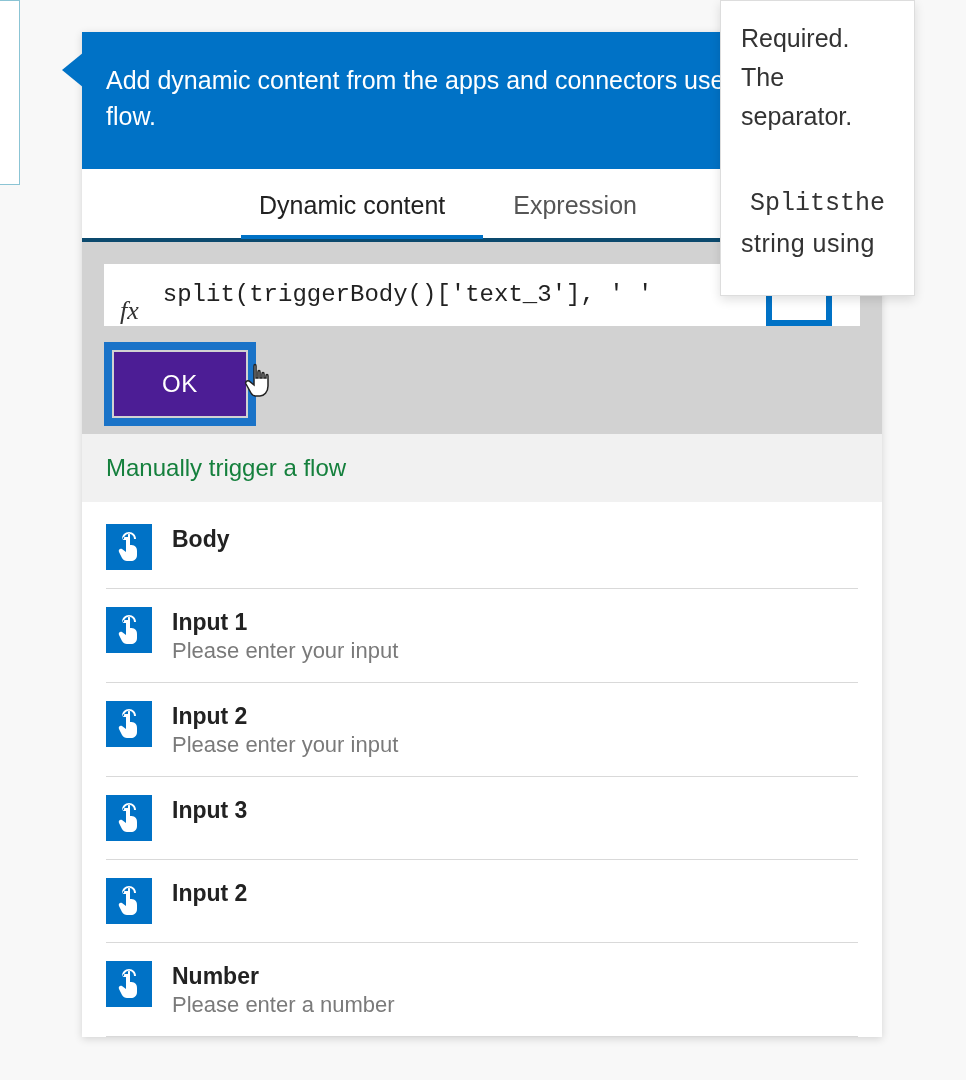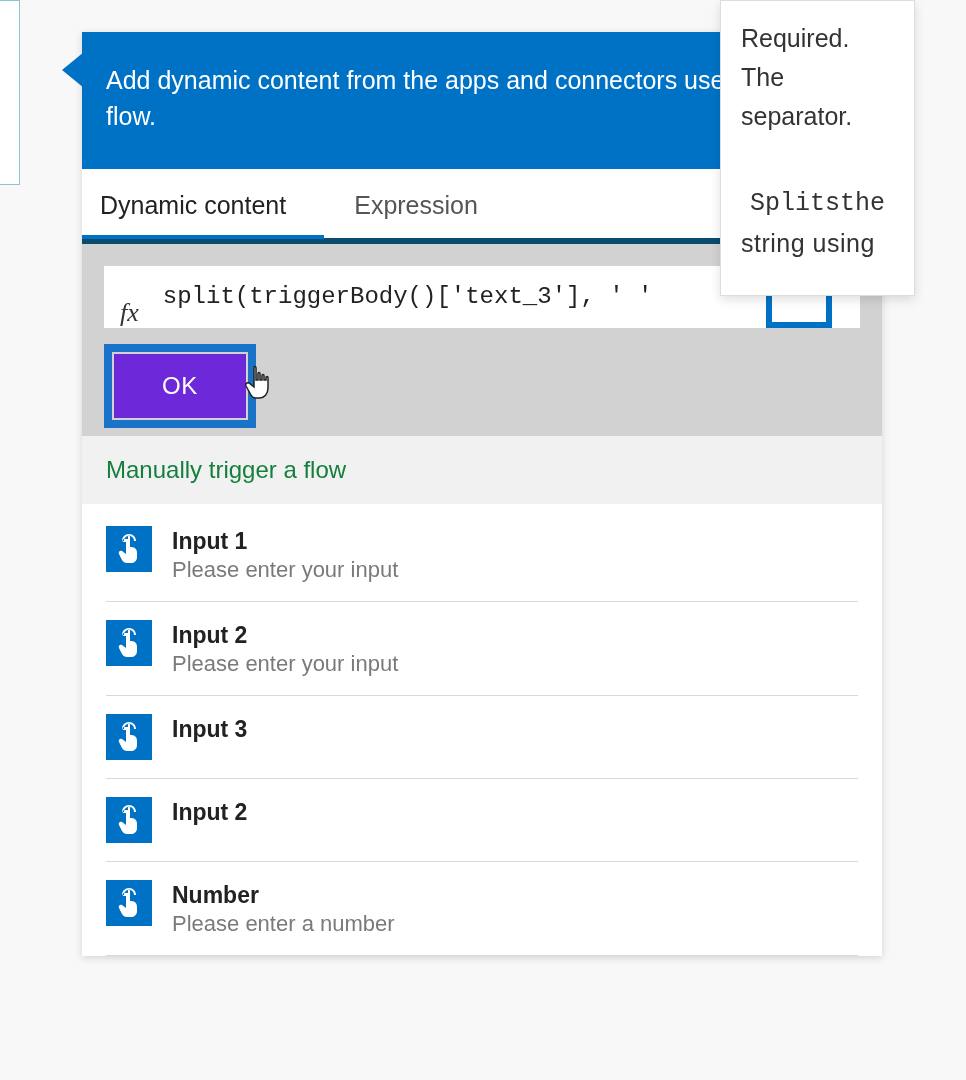--- a/index.html
+++ b/index.html
@@ -42,23 +42,24 @@
     }
     .header {
       background: #0072c6;
       color: #fff;
       padding: 30px 24px 34px 24px;
       font-size: 25px;
       line-height: 1.45;
     }
     .tabs {
       display: flex;
-      border-bottom: 6px solid #0c4a6e;
+      border-bottom: 4px solid #0c4a6e;
       background: #fff;
       padding: 0 18px;
+      justify-content: center;
     }
     .tab {
       padding: 22px 28px 18px 0;
       font-size: 25px;
       color: #555;
       cursor: pointer;
       margin-right: 40px;
       position: relative;
     }
     .tab.active {
@@ -109,21 +110,21 @@
       pointer-events: none;
     }
     .ok-wrap {
       margin-top: 16px;
       display: inline-block;
       position: relative;
       border: 8px solid #1a73c8;
       padding: 2px;
     }
     .ok-button {
-      background: #6d28d9;
+      background: #4c1d95;
       color: #fff;
       font-size: 24px;
       padding: 18px 48px;
       border: none;
       cursor: pointer;
       font-weight: 400;
       letter-spacing: 0.5px;
     }
     .cursor-hand {
       position: absolute;
@@ -225,20 +226,30 @@
       <svg class="cursor-hand" viewBox="0 0 32 38">
         <path d="M12 4 C12 2 14 2 14 4 L14 16 L16 16 L16 10 C16 8 18 8 18 10 L18 16 L20 16 L20 12 C20 10 22 10 22 12 L22 16 L24 16 L24 14 C24 12 26 12 26 14 L26 24 C26 30 22 34 18 34 L14 34 C12 34 10 33 9 31 L4 22 C3 20 5 18 7 19 L12 23 Z" fill="#fff" stroke="#222" stroke-width="1.5"></path>
       </svg>
     </div>
   </div>
 
   <div class="section-header">Manually trigger a flow</div>
 
   <div class="items">
 
+    <div class="item">
+      <div class="item-icon">
+        <svg class="finger-svg" width="26" height="30" viewBox="0 0 26 30">
+            <path d="M12 3 C12 1 14 1 14 3 L14 13 C18 13 21 14 21 19 L21 23 C21 27 18 29 15 29 L11 29 C9 29 7 28 6 26 L3 20 C2 18 4 16 6 17 L10 20 L10 8 L8 8 C6 8 6 5 8 5 L12 5 Z M13 0 C9 0 6 3 6 7 L8 7 C8 4 10 2 13 2 C16 2 18 4 18 7 L20 7 C20 3 17 0 13 0 Z"></path>
+          </svg>
+      </div>
+      <div class="item-text">
+        <div class="item-title">Body</div>
+      </div>
+    </div>
 
     <div class="item">
       <div class="item-icon">
         <svg class="finger-svg" width="26" height="30" viewBox="0 0 26 30">
             <path d="M12 3 C12 1 14 1 14 3 L14 13 C18 13 21 14 21 19 L21 23 C21 27 18 29 15 29 L11 29 C9 29 7 28 6 26 L3 20 C2 18 4 16 6 17 L10 20 L10 8 L8 8 C6 8 6 5 8 5 L12 5 Z M13 0 C9 0 6 3 6 7 L8 7 C8 4 10 2 13 2 C16 2 18 4 18 7 L20 7 C20 3 17 0 13 0 Z"></path>
           </svg>
       </div>
       <div class="item-text">
         <div class="item-title">Input 1</div>
         <div class="item-desc">Please enter your input</div>

